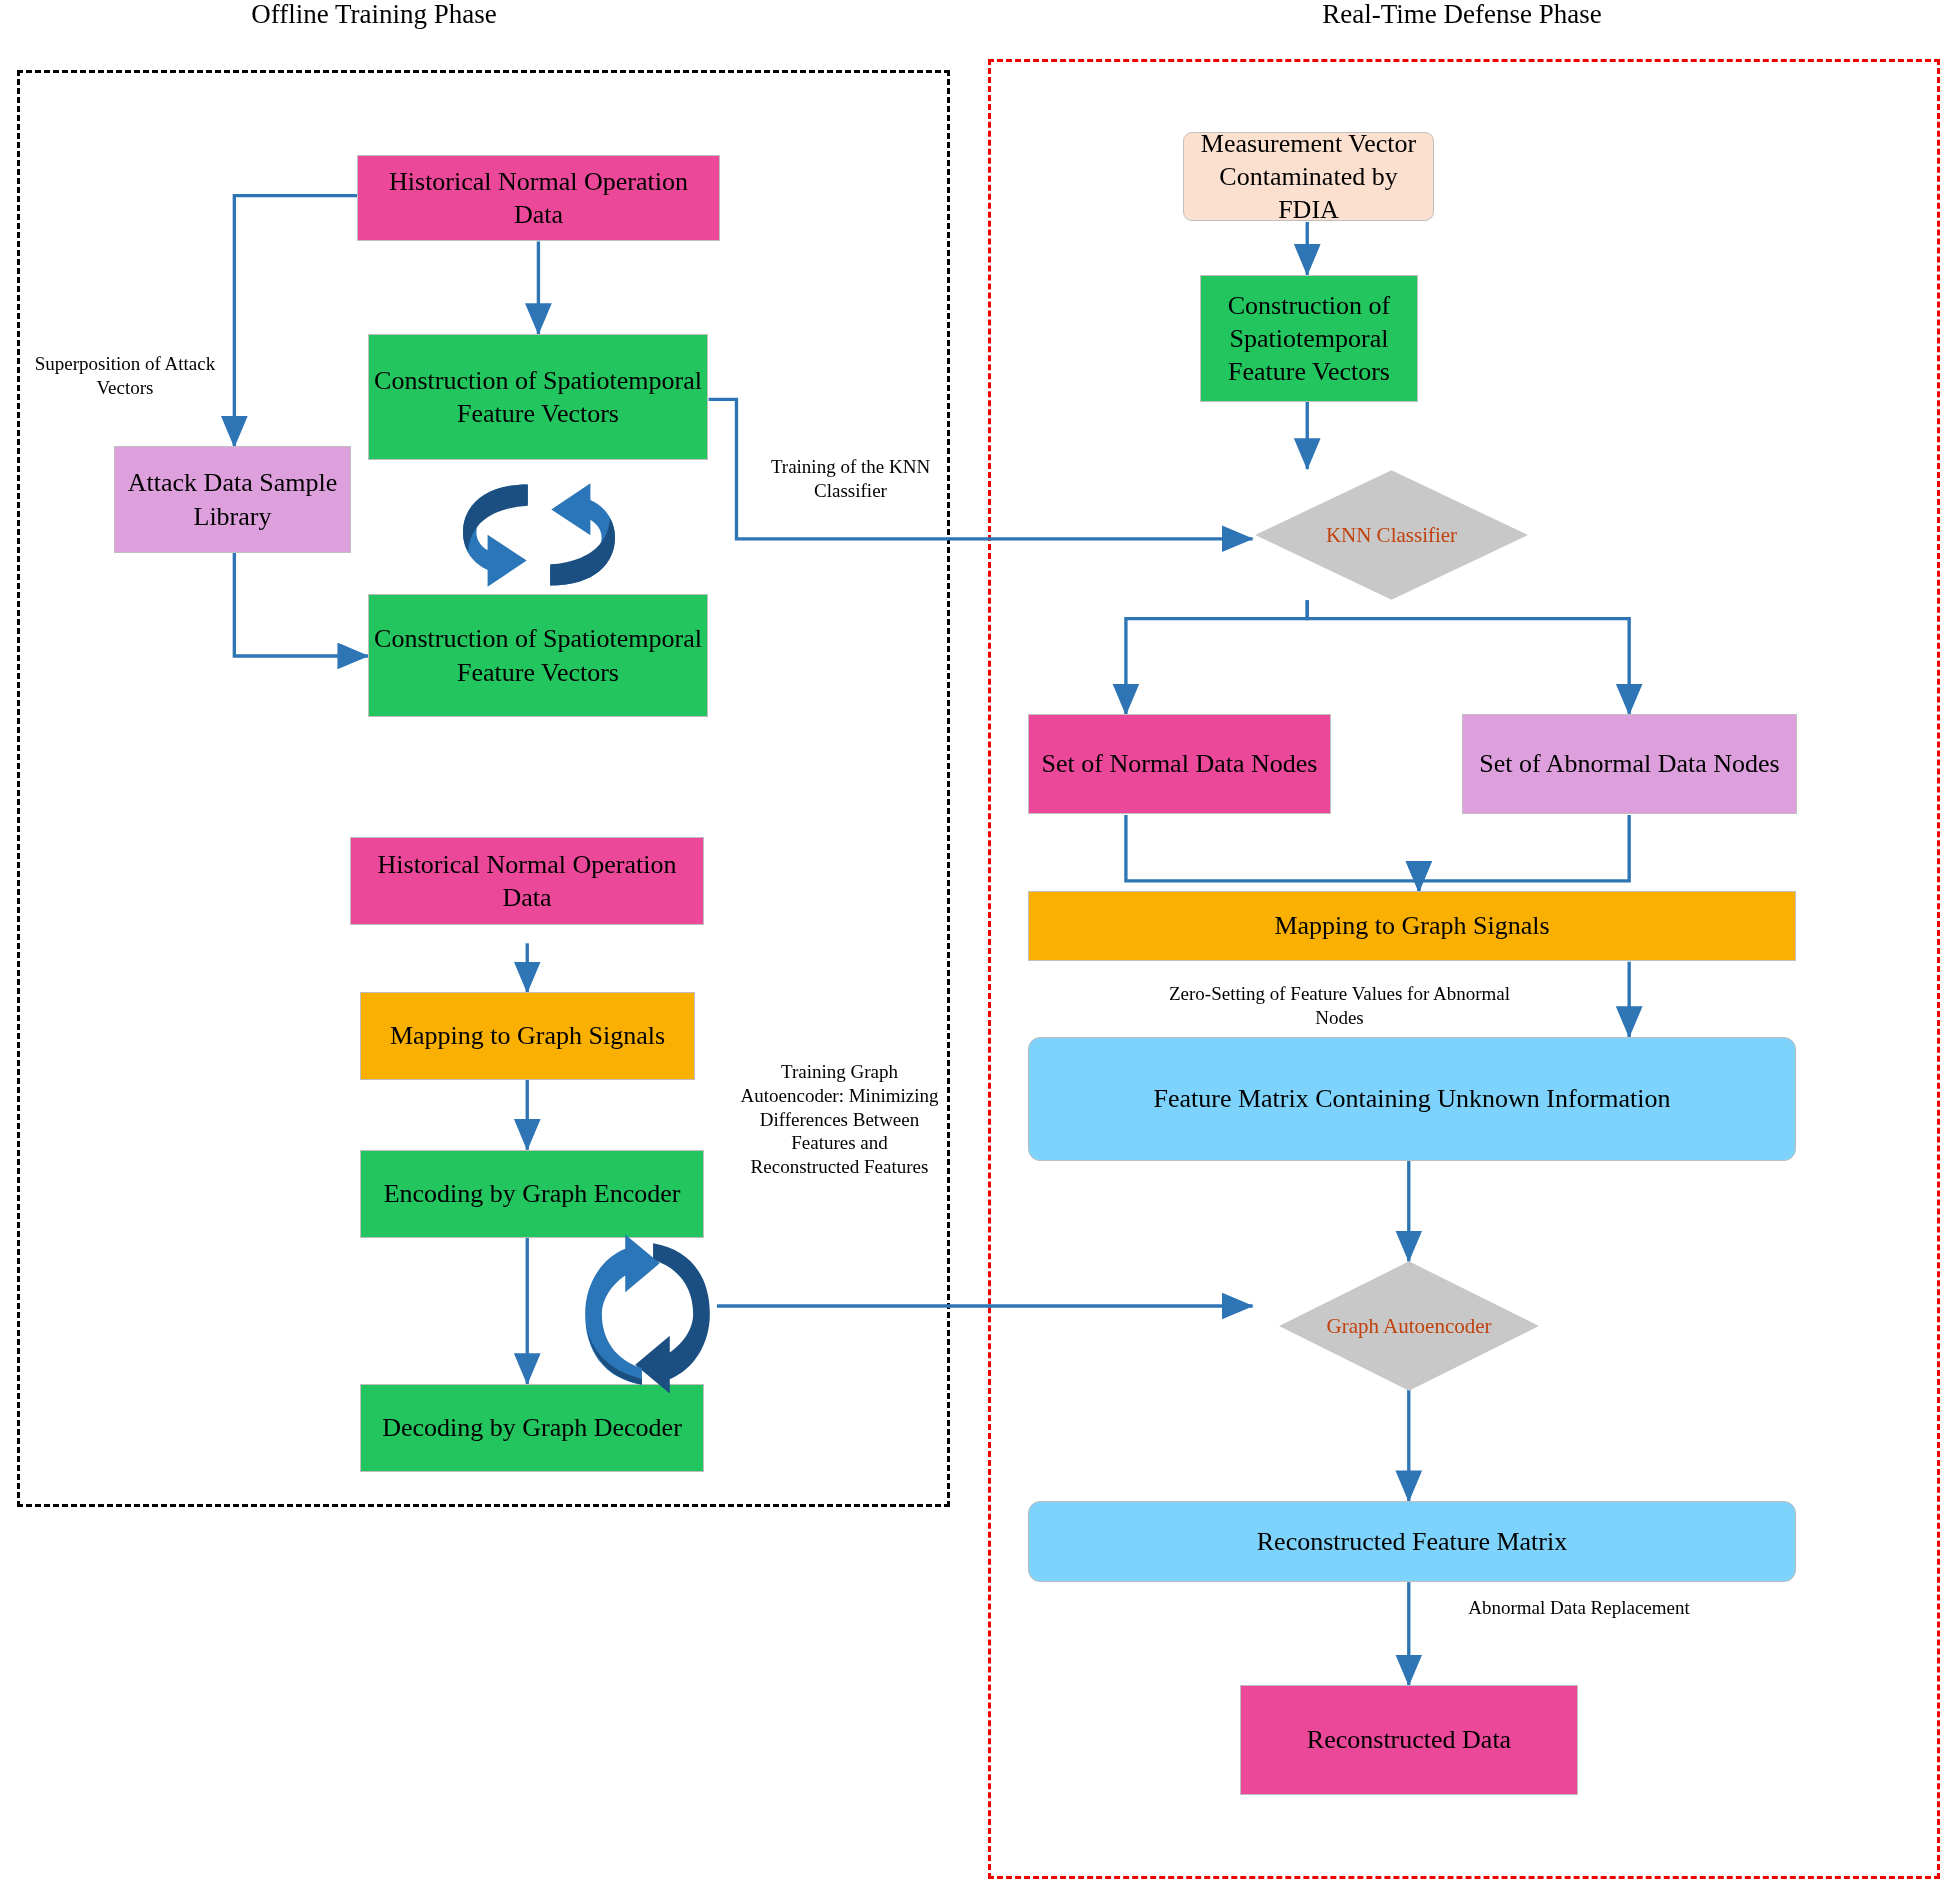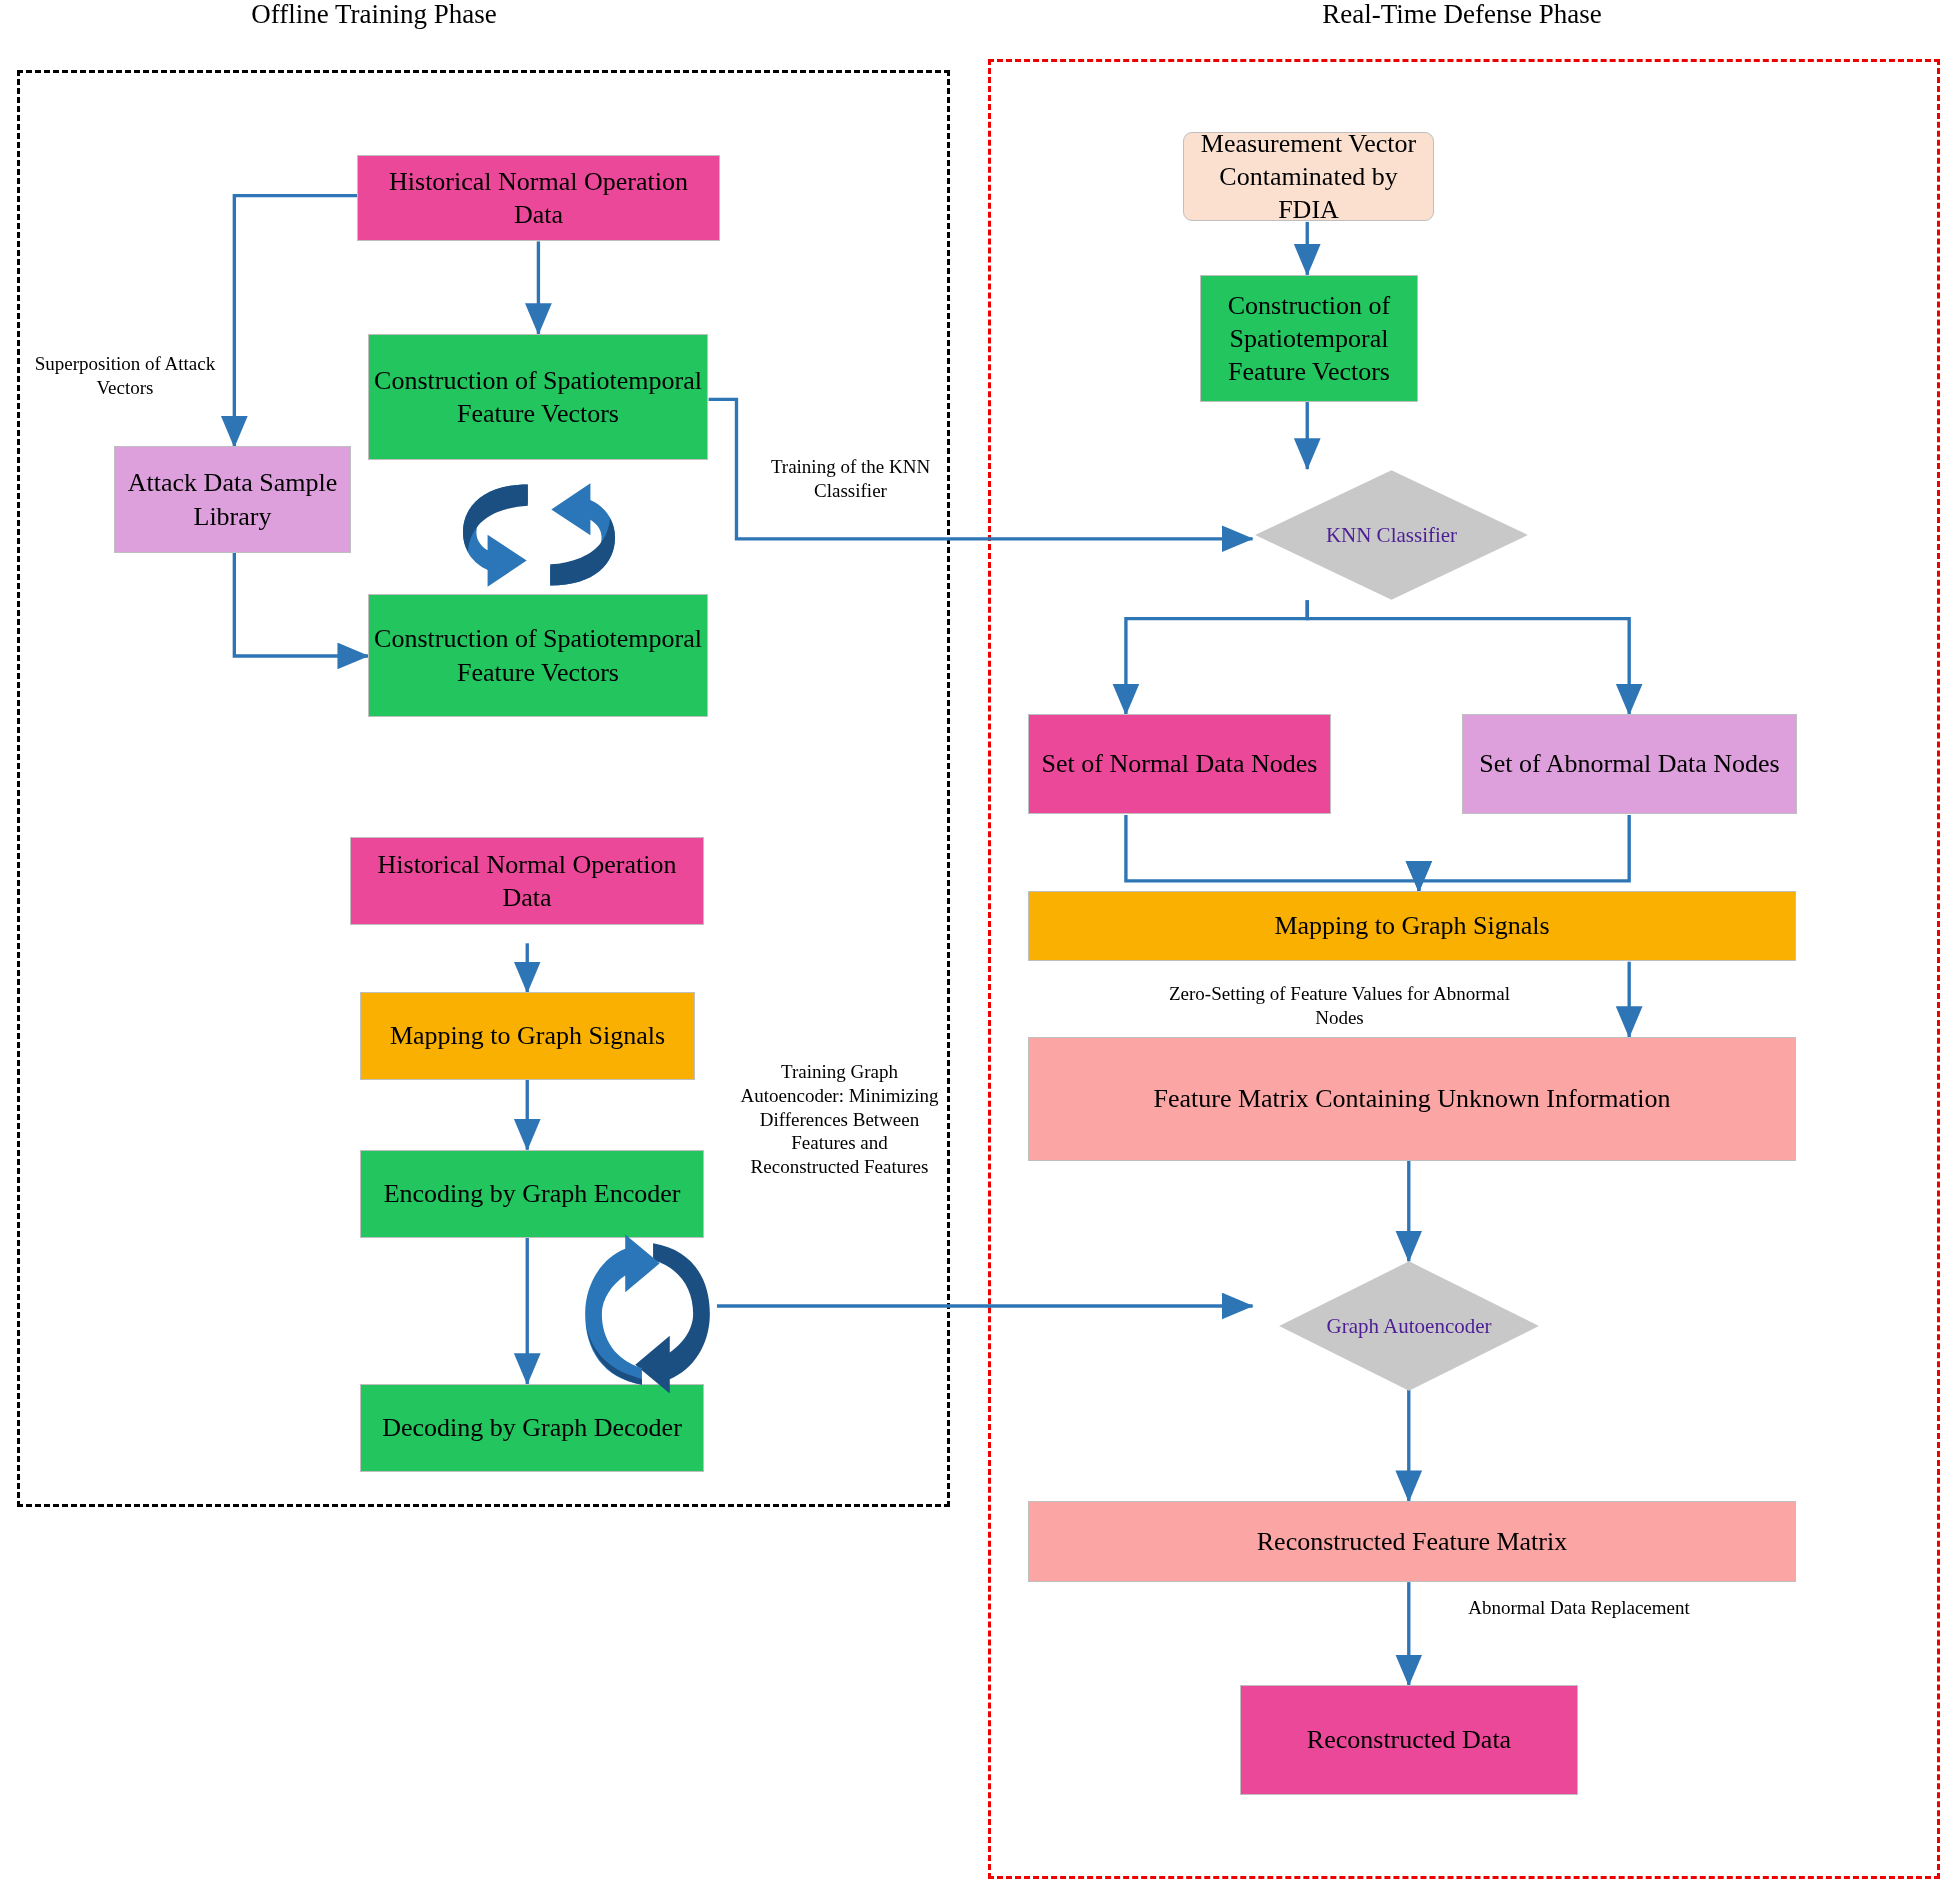--- a/index.html
+++ b/index.html
@@ -51,36 +51,36 @@
     font-size: 26px;
     line-height: 1.28;
     padding: 2.2px 4.5px;
     border: 1.1px solid #bfbfbf;
   }
   .node.cyan    { background: #ec4899; }
   .node.green   { background: #22c55e; }
   .node.purple  { background: #dda0dd; }
   .node.peach   { background: #fbe0d0; border-radius: 9px; }
   .node.orange  { background: #f9b000; }
-  .node.blue    { background: #fca5a5; }
+  .node.blue    { background: #7dd3fc; border-radius: 12px; }
 
   .diamond-wrap {
     position: absolute;
   }
   .diamond-wrap svg { display: block; }
   .diamond-label {
     position: absolute;
     left: 0; top: 0;
     width: 100%;
     height: 100%;
     display: flex;
     align-items: center;
     justify-content: center;
     font-size: 21px;
-    color: #4c1d95;
+    color: #c2410c;
     text-align: center;
     white-space: nowrap;
   }
 
   .edge-label {
     position: absolute;
     text-align: center;
     font-size: 19px;
     line-height: 1.25;
     color: #000000;

